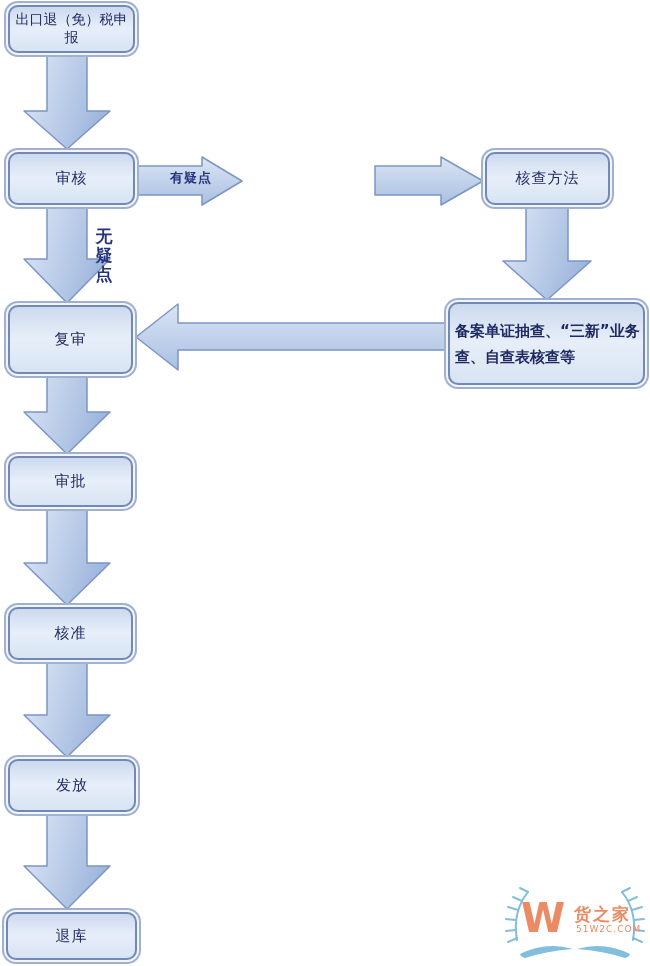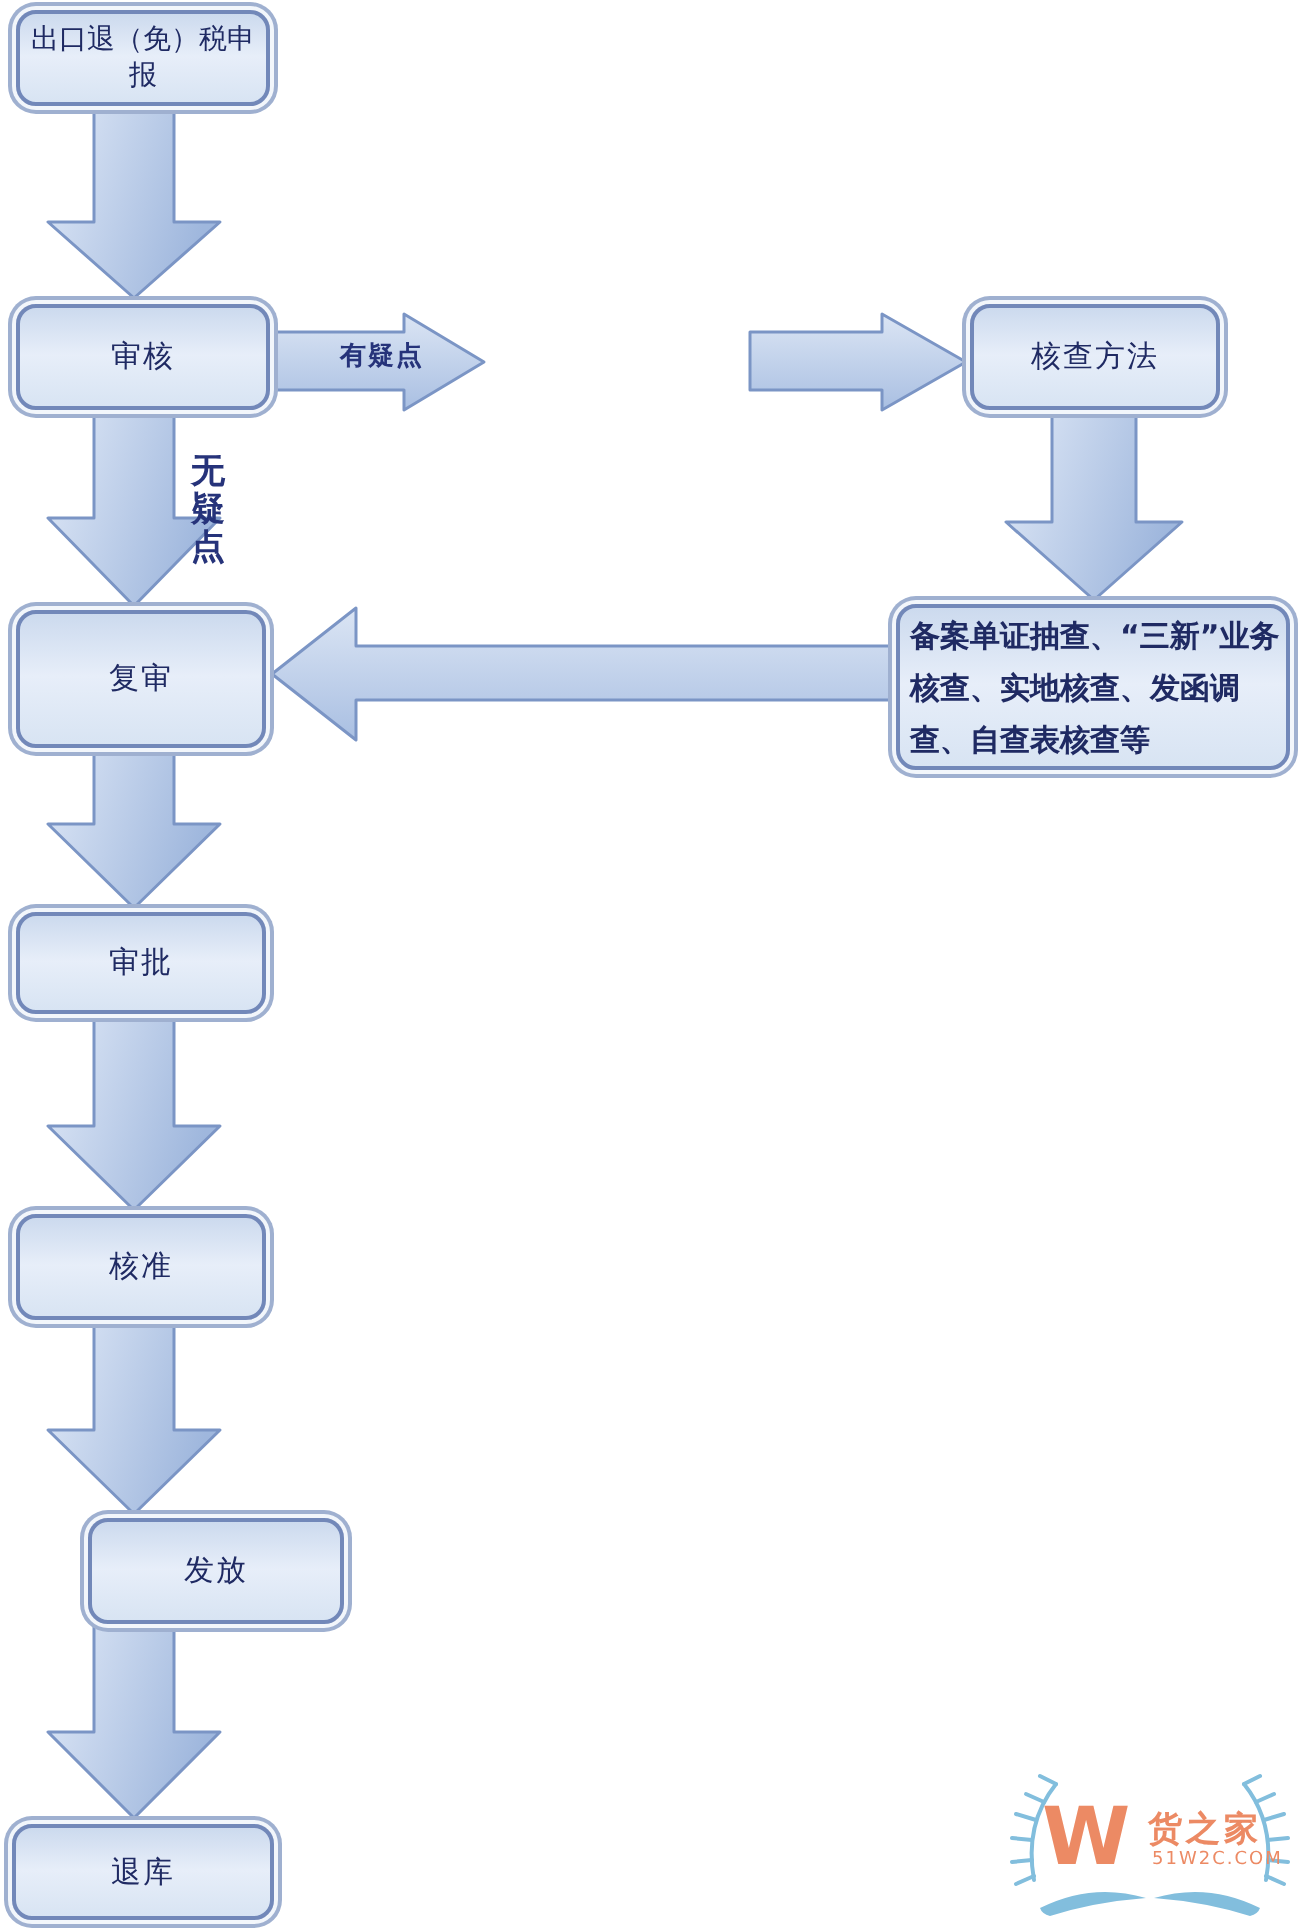--- a/index.html
+++ b/index.html
@@ -26,21 +26,21 @@
     letter-spacing:1px;
     text-align:center;
   }
   .b-declare{left:8px;top:5px;width:127px;height:48px;font-size:14px;letter-spacing:0;}
   .b-review{left:8px;top:152px;width:127px;height:53px;}
   .b-investigate{left:245px;top:150px;width:128px;height:55px;}
   .b-method{left:485px;top:152px;width:125px;height:53px;}
   .b-recheck{left:8px;top:305px;width:125px;height:69px;}
   .b-approve{left:8px;top:456px;width:125px;height:51px;align-items:center;}
   .b-authorize{left:8px;top:607px;width:125px;height:53px;}
-  .b-issue{left:8px;top:759px;width:128px;height:53px;margin-left:36px;}
+  .b-issue{left:8px;top:759px;width:128px;height:53px;}
   .b-refund{left:6px;top:912px;width:131px;height:48px;}
   .b-methods{
     left:448px;top:302px;width:197px;height:83px;
     flex-direction:column;align-items:flex-start;justify-content:center;
     padding:2px 5px;
     font-size:15px;font-weight:700;letter-spacing:0;
     text-align:left;line-height:26px;
   }
   .b-methods .mline{white-space:nowrap;}
   .edge-label{
@@ -92,21 +92,20 @@
     <span>审核</span>
   </div>
 
 
   <div class="node b-method">
     <span>核查方法</span>
   </div>
 
   <div class="node b-methods">
     <div class="mline">备案单证抽查、“三新”业务</div>
-    <div class="mline">核查、实地核查、发函调</div>
     <div class="mline">查、自查表核查等</div>
   </div>
 
   <div class="node b-recheck">
     <span>复审</span>
   </div>
 
   <div class="node b-approve">
     <span>审批</span>
   </div>

